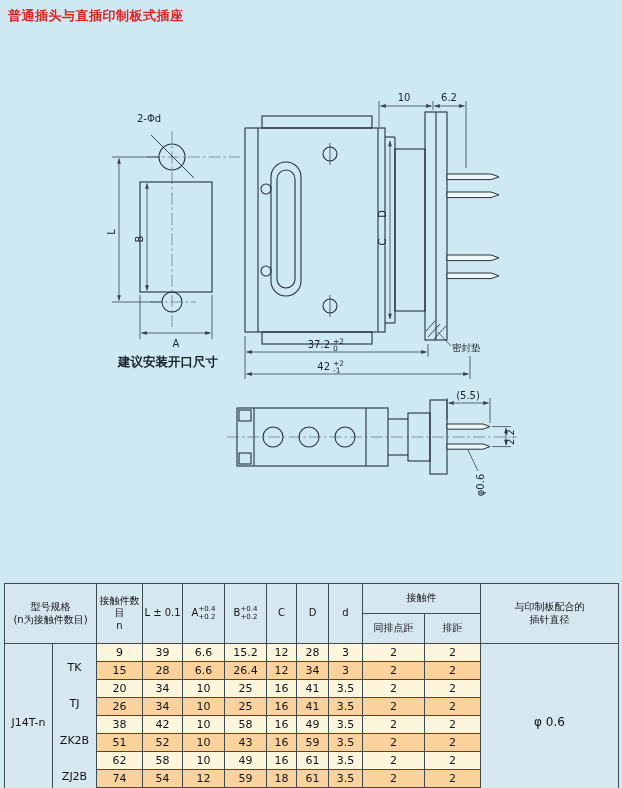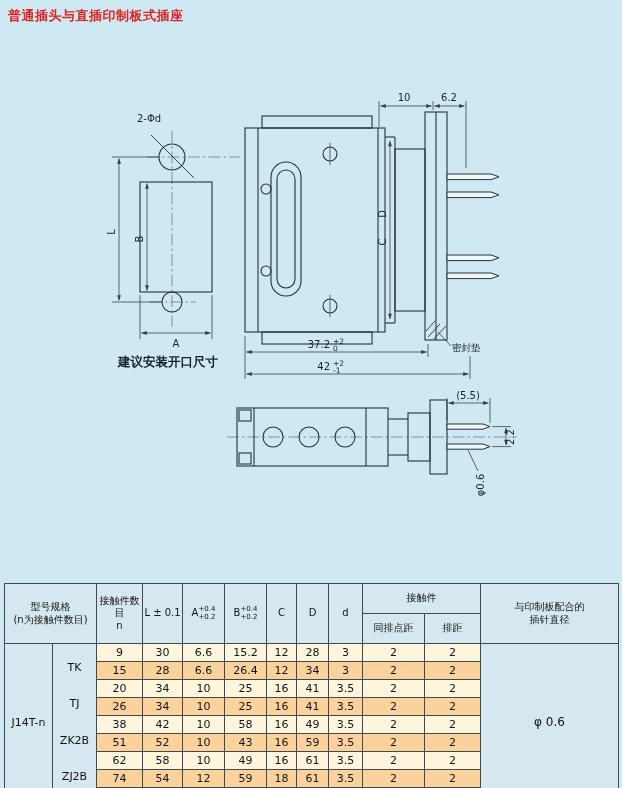--- a/index.html
+++ b/index.html
@@ -231,21 +231,21 @@
         <td class="model" rowspan="9">J14T-n</td>
         <td class="model" rowspan="9">
           <div class="vwrap">
             <div>TK</div>
             <div>TJ</div>
             <div>ZK2B</div>
             <div>ZJ2B</div>
           </div>
         </td>
         <td class="data">9</td>
-        <td class="data">30</td>
+        <td class="data">39</td>
         <td class="data">6.6</td>
         <td class="data">15.2</td>
         <td class="data">12</td>
         <td class="data">28</td>
         <td class="data">3</td>
         <td class="data">2</td>
         <td class="data">2</td>
         <td class="phi" rowspan="9">φ 0.6</td>
       </tr>
       <tr>

